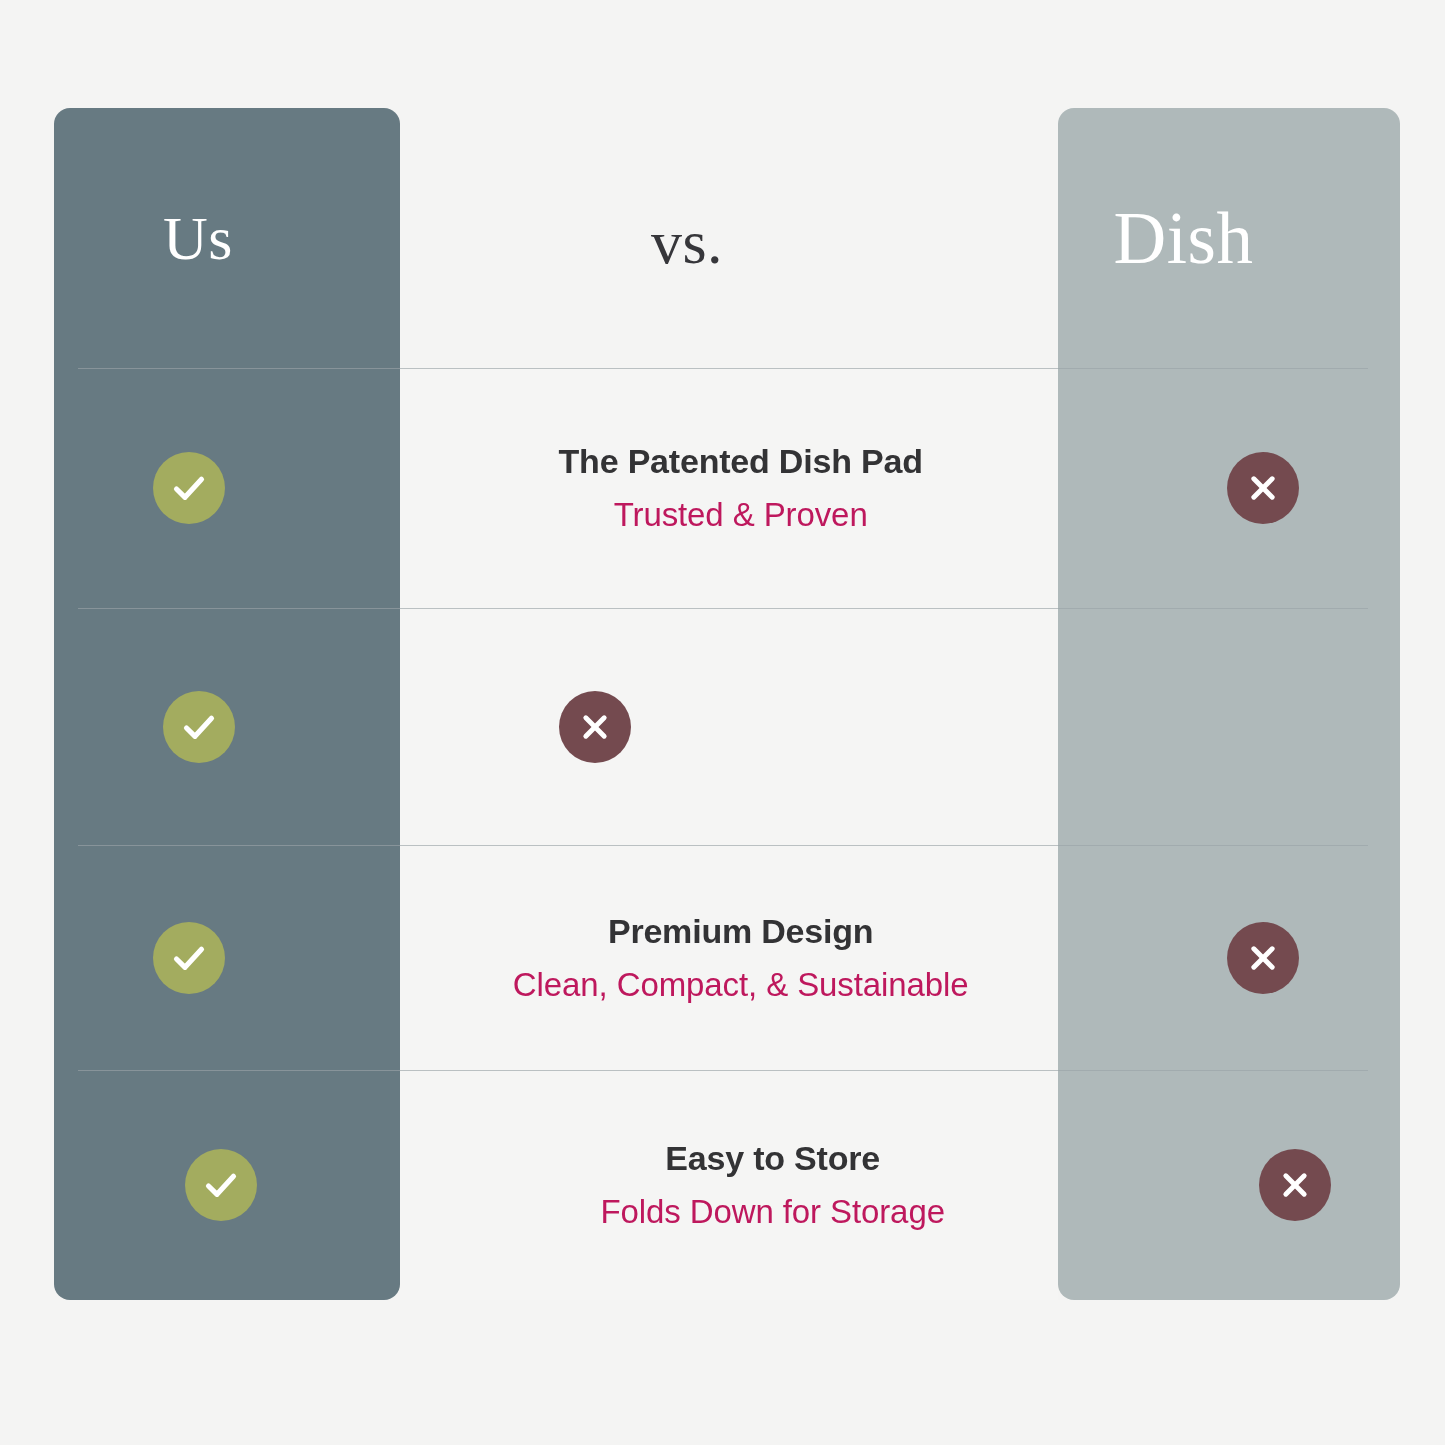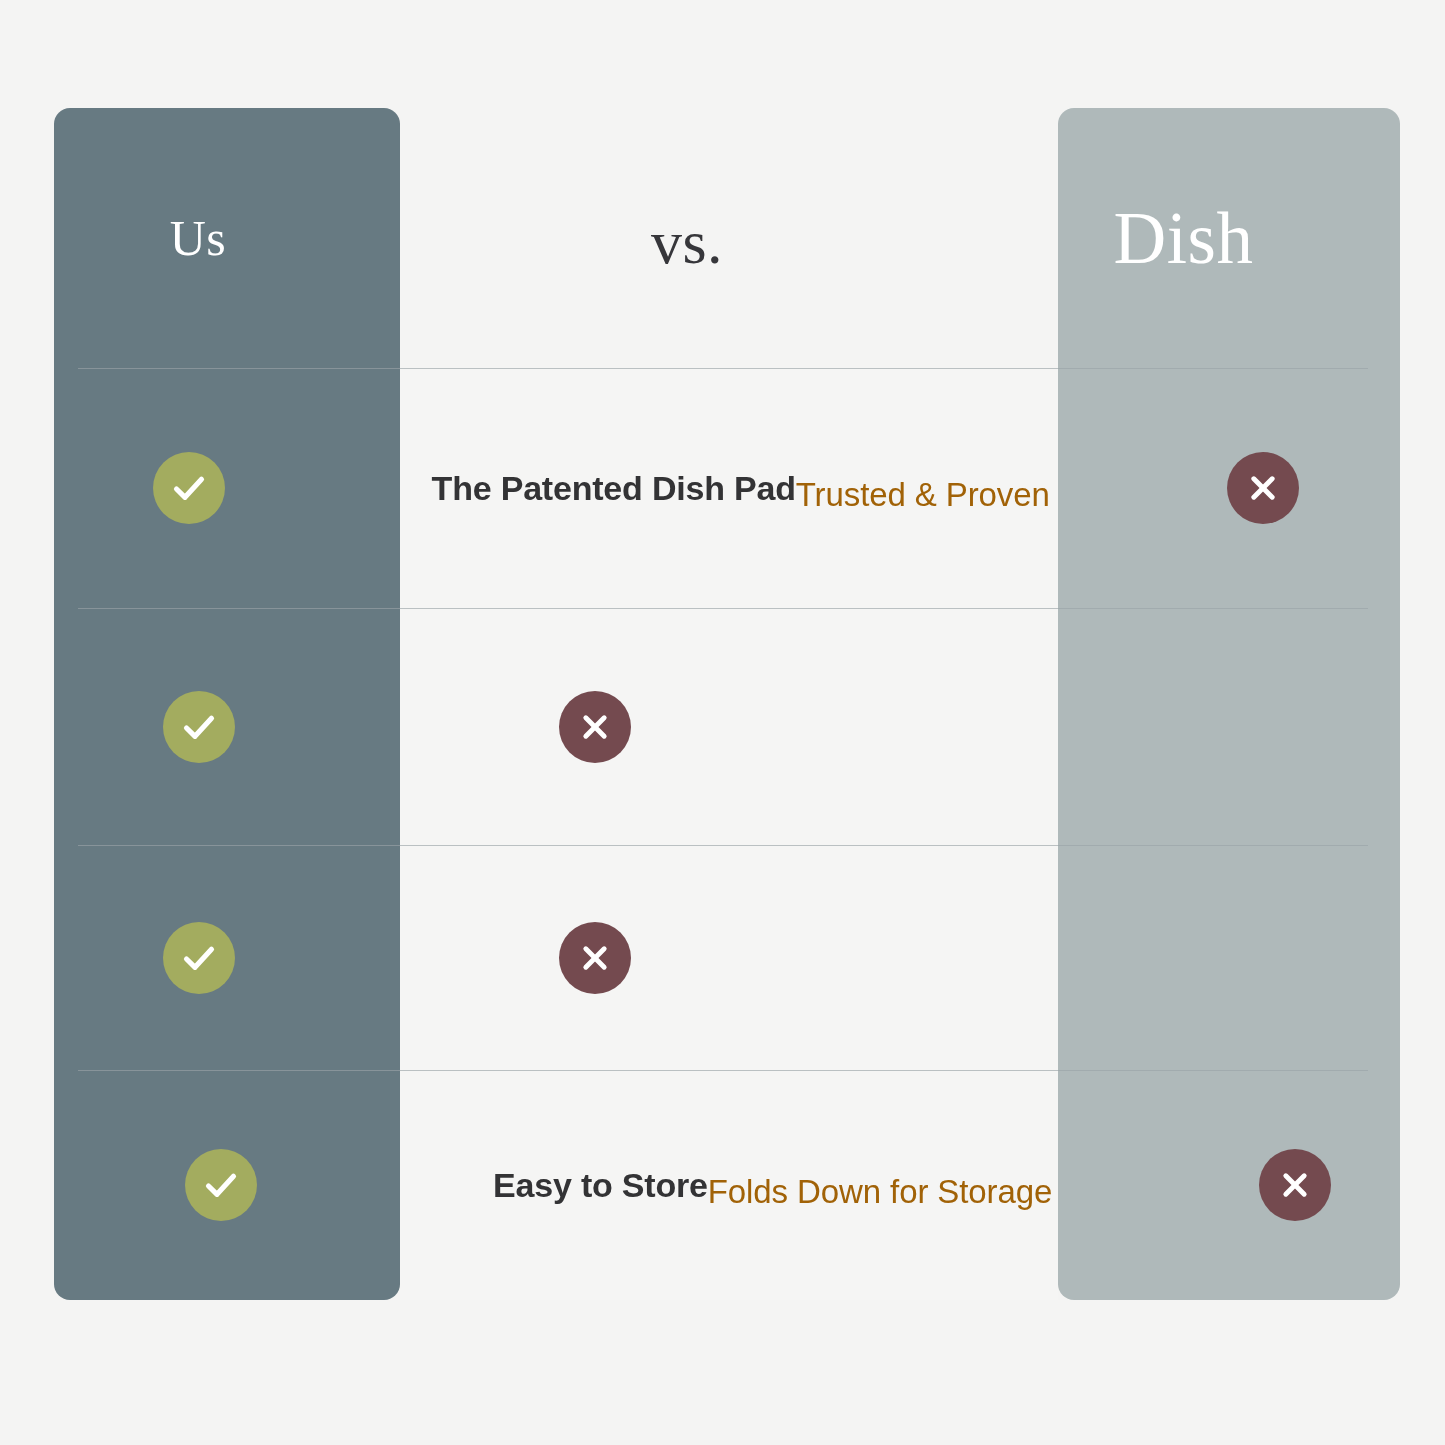--- a/index.html
+++ b/index.html
@@ -55,21 +55,21 @@
   .hcell-mid   { width: 586px; }
   .hcell-other { width: 387px; }
 
   .header-title {
     font-family: "Liberation Serif", "DejaVu Serif", serif;
     font-weight: 400;
     letter-spacing: 0.5px;
     line-height: 1;
   }
   .header-us {
-    font-size: 50px;
+    font-size: 62px;
     color: #ffffff;
     position: relative;
     left: -2px;
   }
   .header-vs {
     font-size: 62px;
     color: #36363a;
     position: relative;
     left: -6px;
     top: 4px;
@@ -101,21 +101,21 @@
     display: flex;
     align-items: center;
   }
   .cell {
     display: flex;
     align-items: center;
     justify-content: center;
     height: 100%;
   }
   .cell-us    { width: 400px; }
-  .cell-mid   { width: 736px; flex-direction: row; justify-content: center; padding-left: 24px; }
+  .cell-mid   { width: 736px; flex-direction: column; justify-content: center; padding-left: 24px; }
   .cell-other { width: 387px; }
 
   
   .row-mid-tint {
     position: absolute;
     left: 400px;
     width: 658px;
     background: #f5f5f4;
     z-index: 2;
   }
@@ -125,21 +125,21 @@
     font-weight: 700;
     color: #333335;
     letter-spacing: -0.2px;
     line-height: 1.18;
     text-align: center;
     white-space: nowrap;
   }
   .feature-sub {
     font-size: 33px;
     font-weight: 400;
-    color: #a16207;
+    color: #be185d;
     letter-spacing: -0.1px;
     line-height: 1.2;
     text-align: center;
     margin-top: 14px;
     white-space: nowrap;
   }
 
   
   .status-icon {
     width: 72px;
@@ -228,20 +228,24 @@
   </div>
 
   <div class="row" style="top:845px;height:225px;">
     <div class="cell cell-us">
       <span class="status-icon check icon-offset-us">
         <svg width="40" height="40" viewBox="0 0 24 24" fill="none" stroke="#ffffff" stroke-width="3.1" stroke-linecap="round" stroke-linejoin="round">
             <polyline points="4.5,12.6 9.6,17.6 19.5,6.8"></polyline>
           </svg>
       </span>
     </div>
+    <div class="cell cell-mid">
+      <div class="feature-title">Premium Design</div>
+      <div class="feature-sub">Clean, Compact, &amp; Sustainable</div>
+    </div>
     <div class="cell cell-other">
       <span class="status-icon cross icon-offset-other">
         <svg width="38" height="38" viewBox="0 0 24 24" fill="none" stroke="#ffffff" stroke-width="3.1" stroke-linecap="round">
             <line x1="6.2" y1="6.2" x2="17.8" y2="17.8"></line>
             <line x1="17.8" y1="6.2" x2="6.2" y2="17.8"></line>
           </svg>
       </span>
     </div>
   </div>
 

